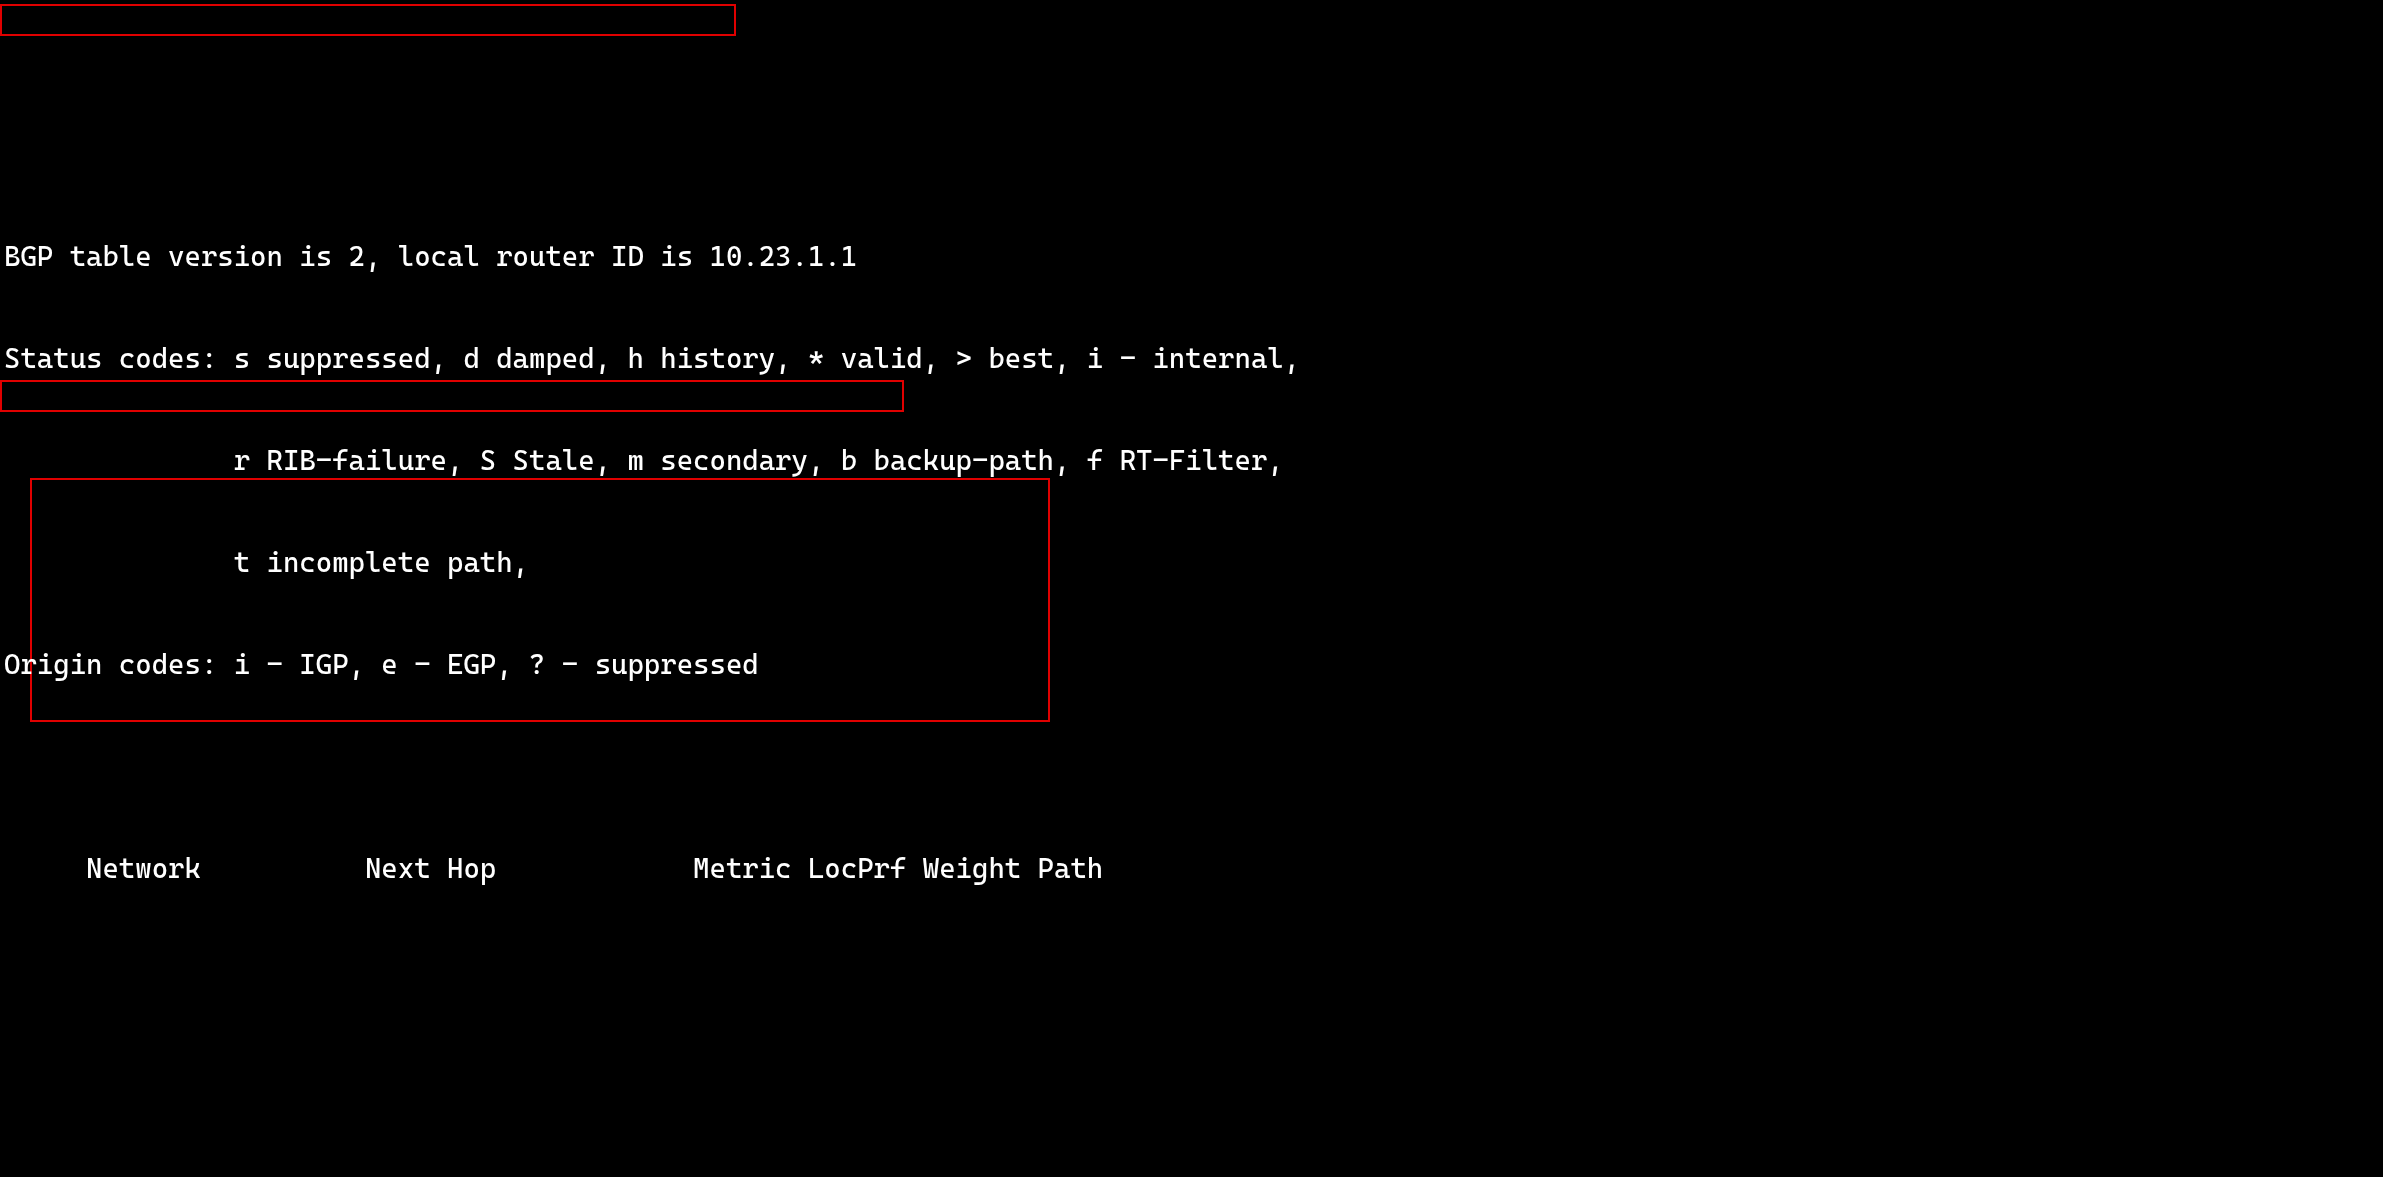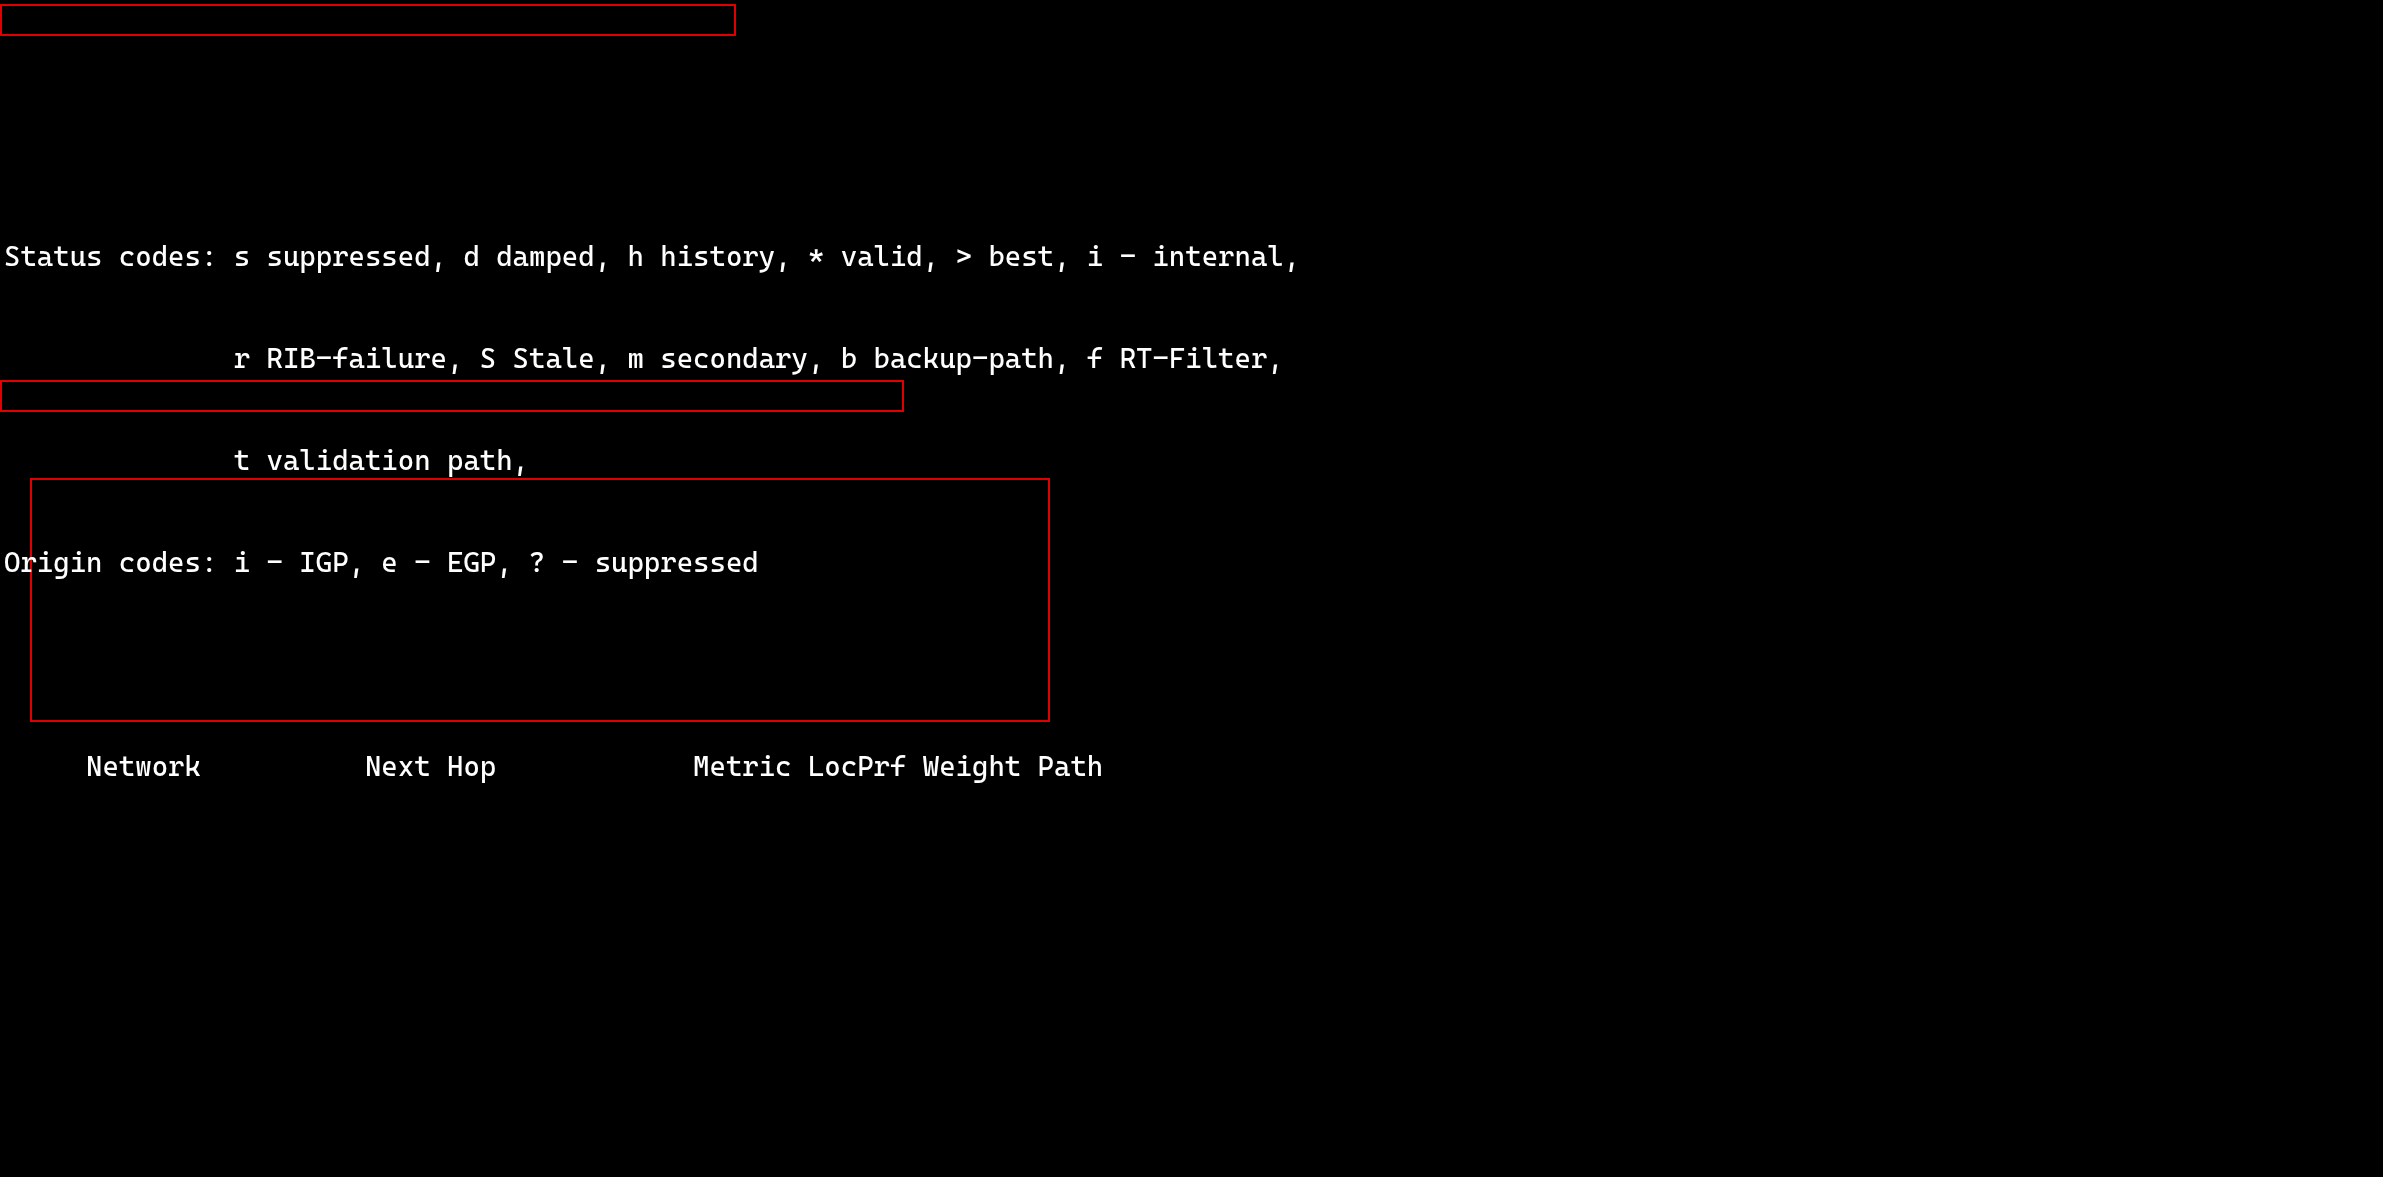--- a/index.html
+++ b/index.html
@@ -57,23 +57,24 @@
 </style>
 </head>
 <body>
 
 <div class="terminal wrap">
 
   <div class="box1"></div>
   <div class="box2"></div>
   <div class="box3"></div>
 
+  <span class="line">BGP table version is 2, local router ID is 10.23.1.1</span>
   <span class="line">Status codes: s suppressed, d damped, h history, * valid, &gt; best, i - internal,</span>
   <span class="line">              r RIB-failure, S Stale, m secondary, b backup-path, f RT-Filter,</span>
-  <span class="line">              t validation path,</span>
+  <span class="line">              t incomplete path,</span>
   <span class="line">Origin codes: i - IGP, e - EGP, ? - suppressed</span>
   <span class="line"> </span>
   <span class="line">     Network          Next Hop            Metric LocPrf Weight Path</span>
   
   
   
   
   
   
   

